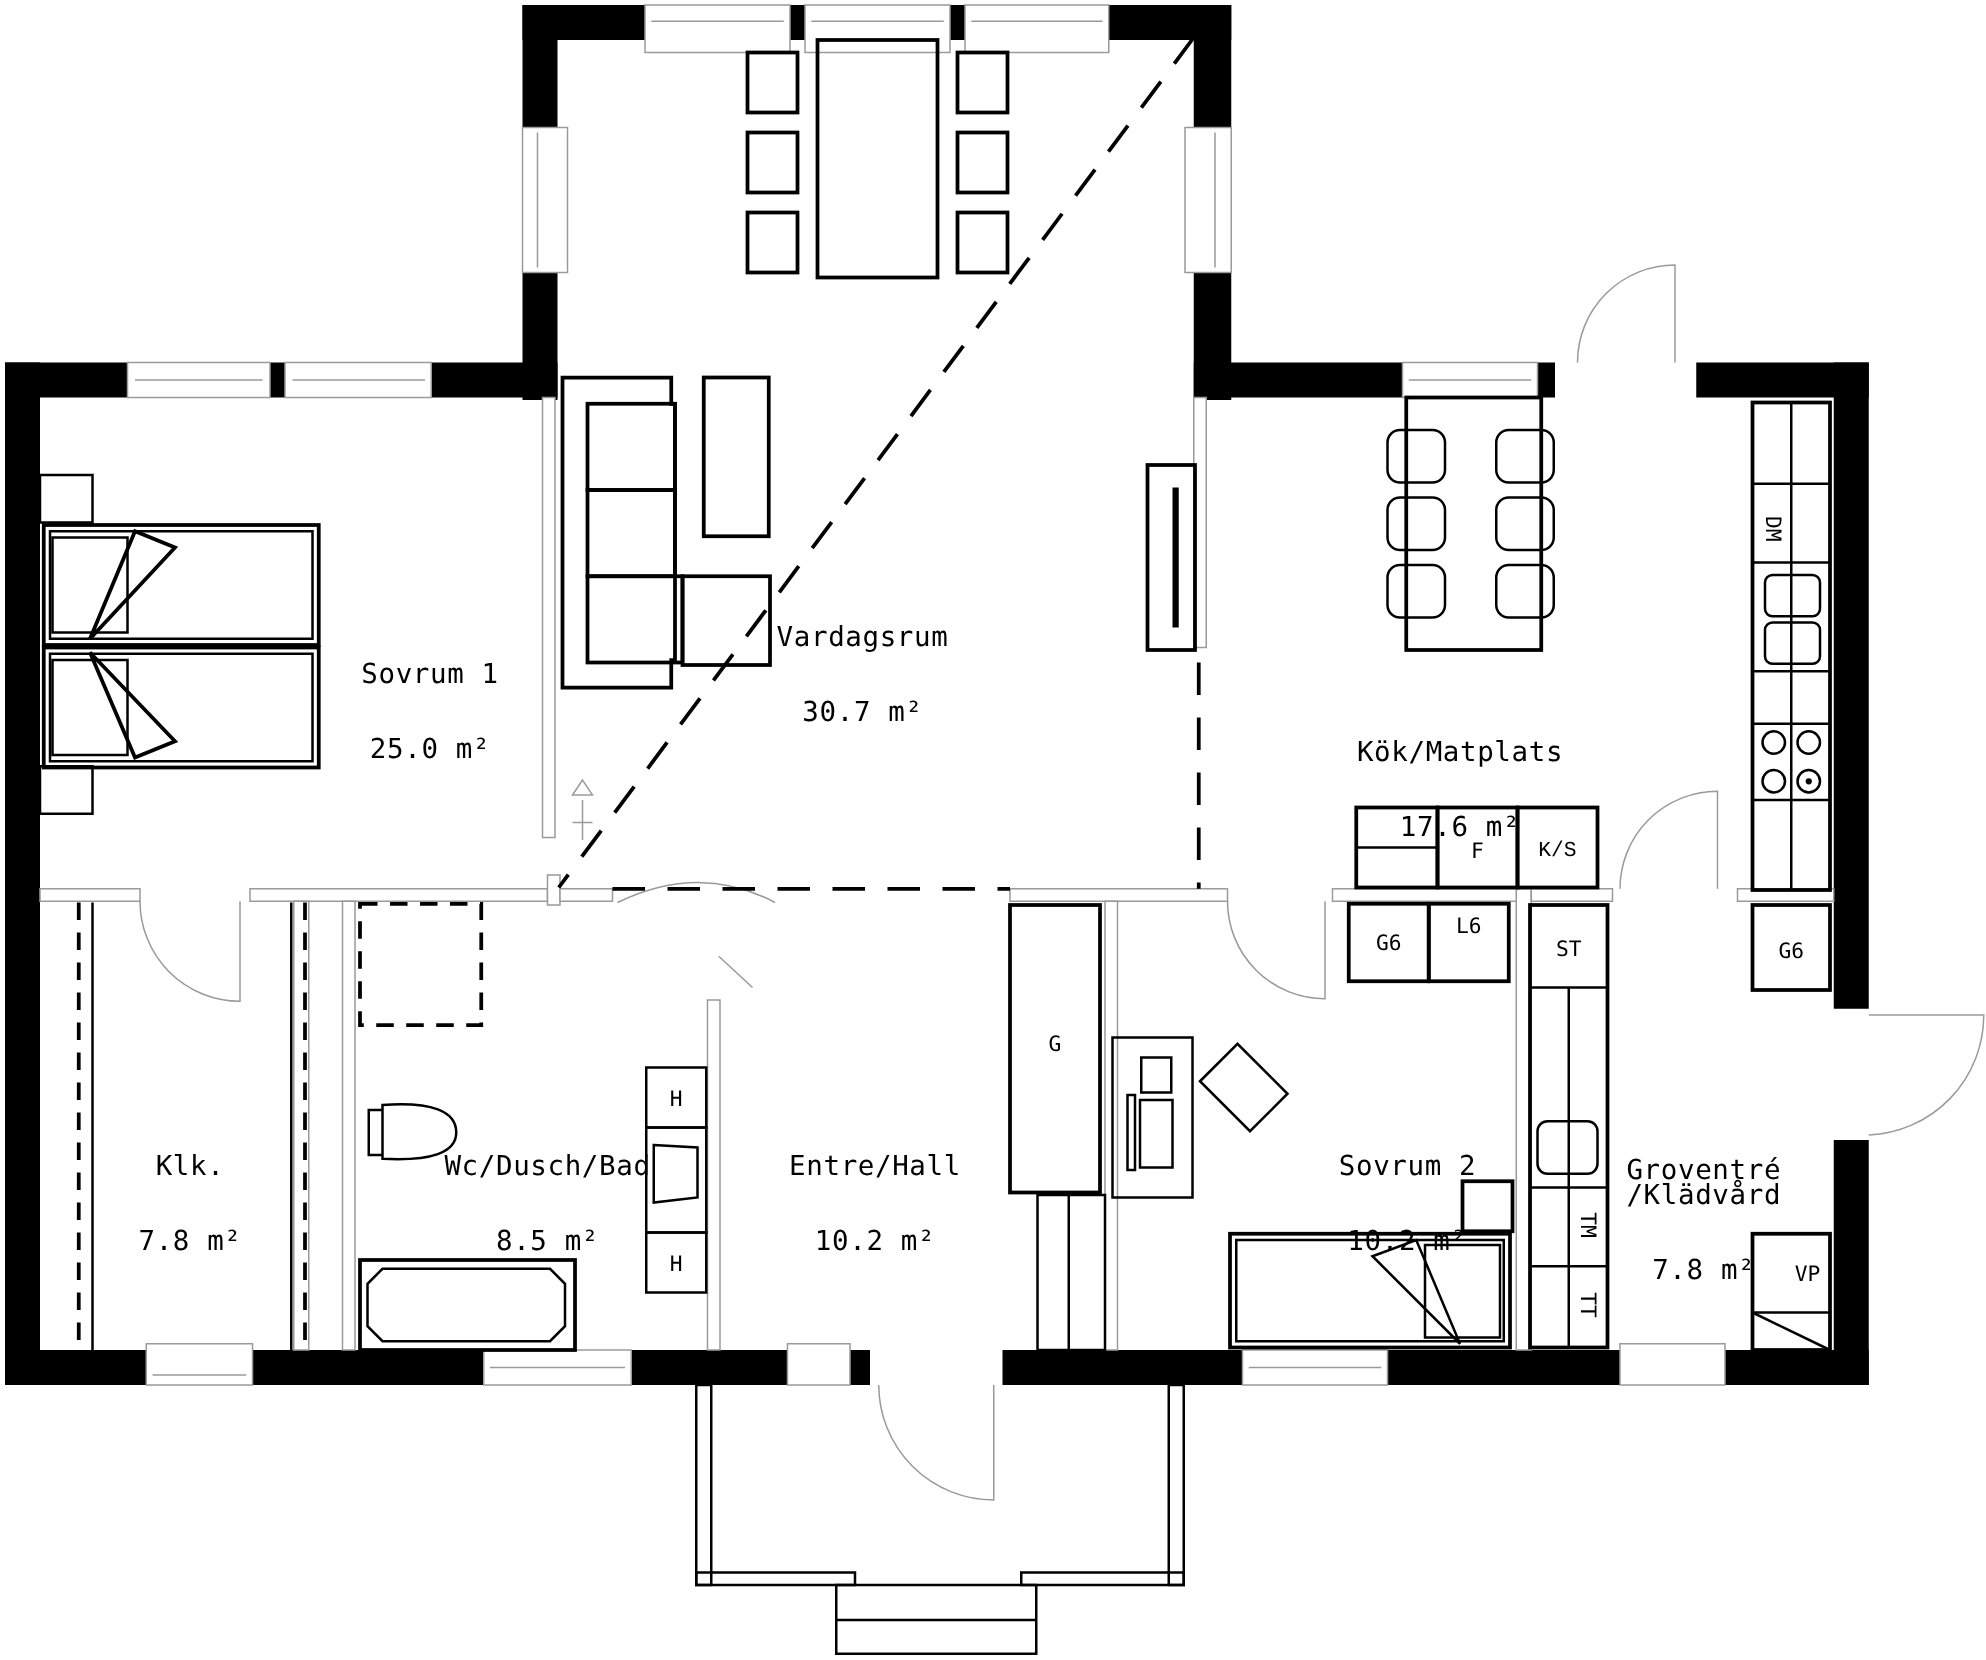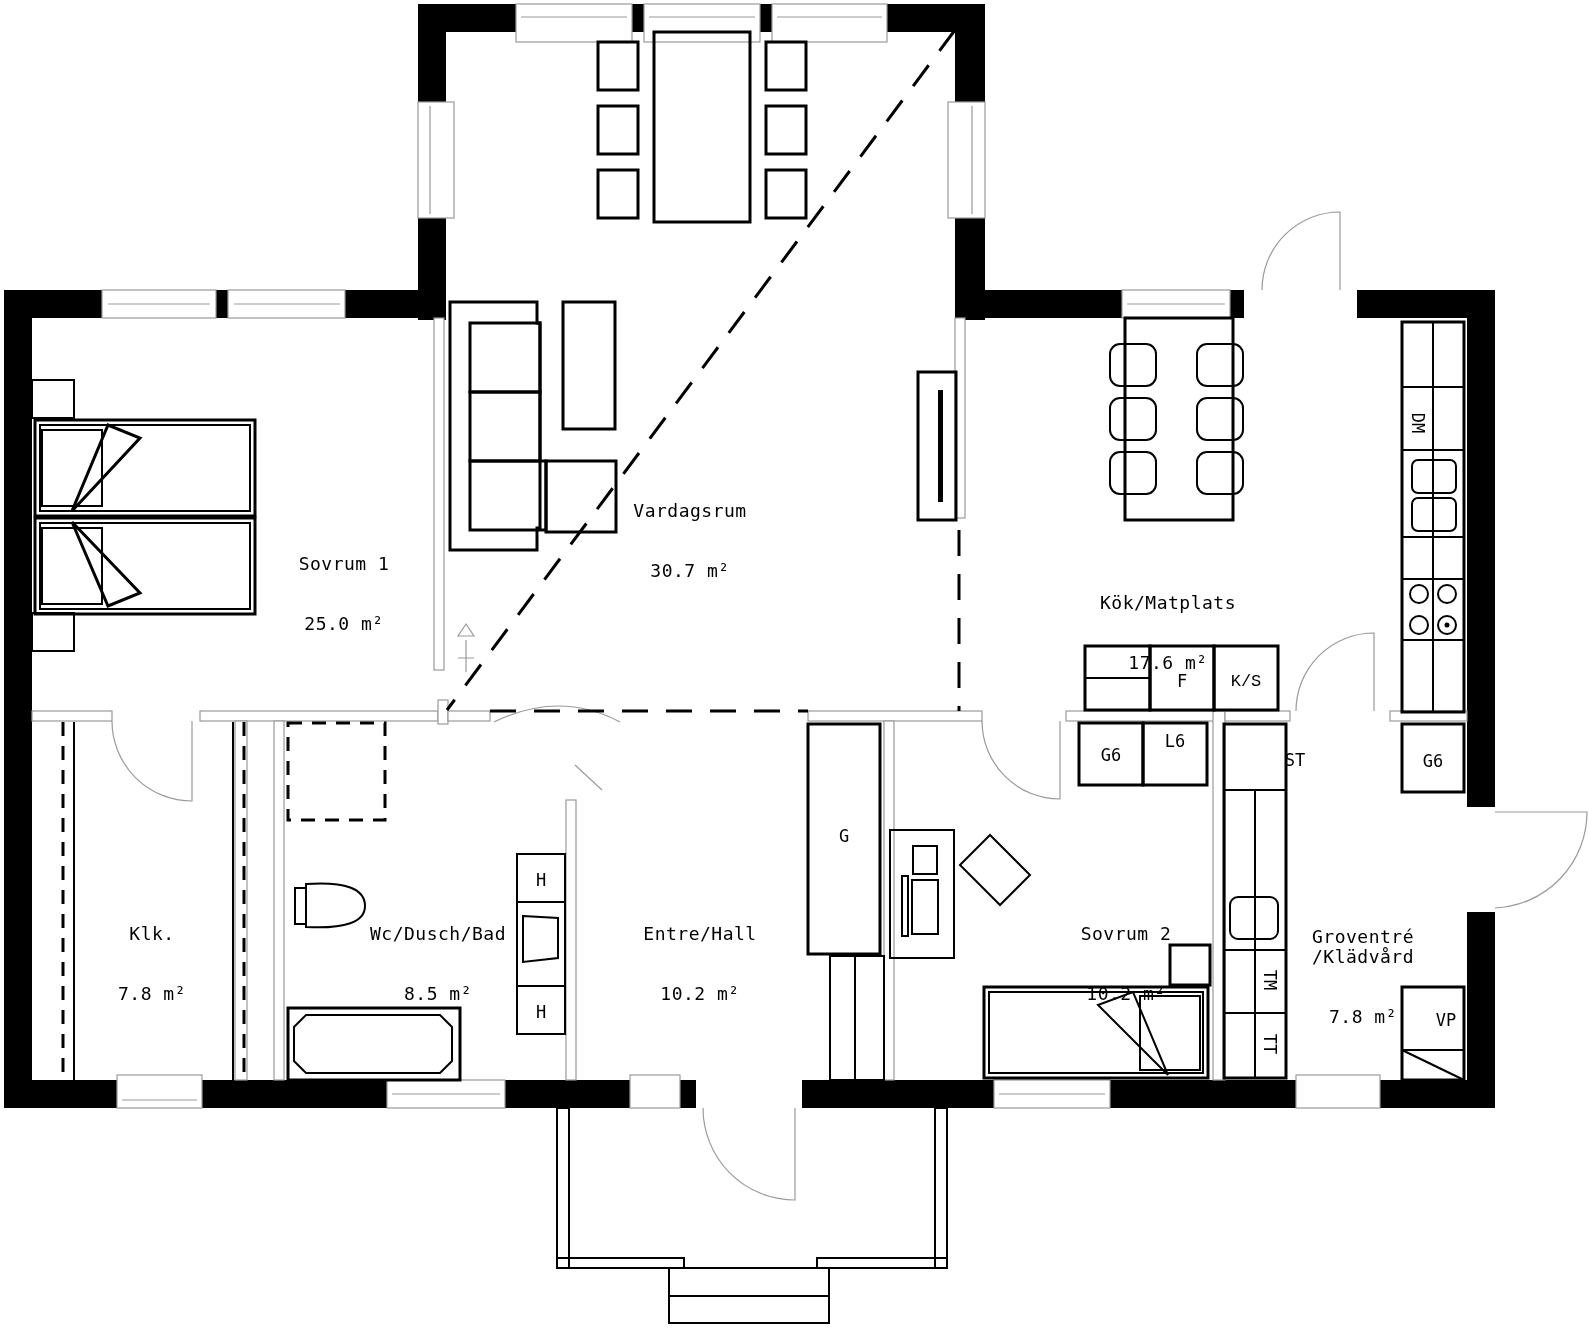--- a/index.html
+++ b/index.html
@@ -5,21 +5,21 @@
   html,body{margin:0;padding:0;background:#ffffff;}
   body{width:1589px;height:1328px;position:relative;overflow:hidden;font-family:"DejaVu Sans Mono","Liberation Mono",monospace;}
   #plan{position:absolute;left:0;top:0;width:1589px;height:1328px;}
   .wall{fill:#000;}
   .thin{fill:none;stroke:#000;stroke-width:3;}
   .thin2{fill:none;stroke:#000;stroke-width:2;}
   .grey{fill:none;stroke:#9a9a9a;stroke-width:1.2;}
   .win{fill:#fff;stroke:#9a9a9a;stroke-width:1.2;}
   .dash{fill:none;stroke:#000;stroke-width:3;stroke-dasharray:26 18;}
   .dash2{fill:none;stroke:#000;stroke-width:3;stroke-dasharray:14 10;}
-  .lbl{position:absolute;text-align:center;font-size:18px;line-height:20px;color:#000;white-space:pre;transform:translateX(-50%);transform-origin:center;letter-spacing:0.5px;}
+  .lbl{position:absolute;text-align:center;font-size:22px;line-height:20px;color:#000;white-space:pre;transform:translateX(-50%);transform-origin:center;letter-spacing:0.5px;}
   .lbl span{display:block;}
   .tag{position:absolute;font-size:17px;color:#000;transform:translate(-50%,-50%);}
   .tag.rot{transform:translate(-50%,-50%) rotate(90deg);}
 </style>
 </head>
 <body>
 
 <svg id="plan" viewBox="0 0 1589 1328" xmlns="http://www.w3.org/2000/svg">
 
   <g>
@@ -243,21 +243,21 @@
     <rect class="thin" x="1402" y="987" width="62" height="93"></rect>
     <line class="thin2" x1="1402" y1="1050" x2="1464" y2="1050"></line>
     <line class="thin2" x1="1402" y1="1050" x2="1464" y2="1080"></line>
   </g>
 </svg>
 
 <div class="lbl" style="left:690px;top:461px;">
   <span>Vardagsrum</span>
   <span>30.7 m²</span>
 </div>
-<div class="lbl" style="left:344px;top:514px;">
+<div class="lbl" style="left:344px;top:490px;">
   <span>Sovrum 1</span>
   <span>25.0 m²</span>
 </div>
 <div class="lbl" style="left:1168px;top:553px;">
   <span>Kök/Matplats</span>
   <span>17.6 m²</span>
 </div>
 <div class="lbl" style="left:152px;top:884px;">
   <span>Klk.</span>
   <span>7.8 m²</span>
@@ -278,20 +278,20 @@
   <span>Groventré
 /Klädvård</span>
   <span>7.8 m²</span>
 </div>
 
 <div class="tag rot" style="left:1418px;top:423px;">DM</div>
 <div class="tag" style="left:1182px;top:681px;">F</div>
 <div class="tag" style="left:1246px;top:681px;font-family:Liberation Mono, monospace;">K/S</div>
 <div class="tag" style="left:1111px;top:755px;">G6</div>
 <div class="tag" style="left:1175px;top:741px;">L6</div>
-<div class="tag" style="left:1255px;top:760px;margin-left:40px;">ST</div>
+<div class="tag" style="left:1255px;top:760px;">ST</div>
 <div class="tag" style="left:1433px;top:761px;">G6</div>
 <div class="tag" style="left:844px;top:836px;">G</div>
 <div class="tag" style="left:541px;top:880px;">H</div>
 <div class="tag" style="left:541px;top:1012px;">H</div>
 <div class="tag rot" style="left:1270px;top:980px;">TM</div>
 <div class="tag rot" style="left:1270px;top:1044px;">TT</div>
 <div class="tag" style="left:1446px;top:1020px;">VP</div>
 
 </body></html>

